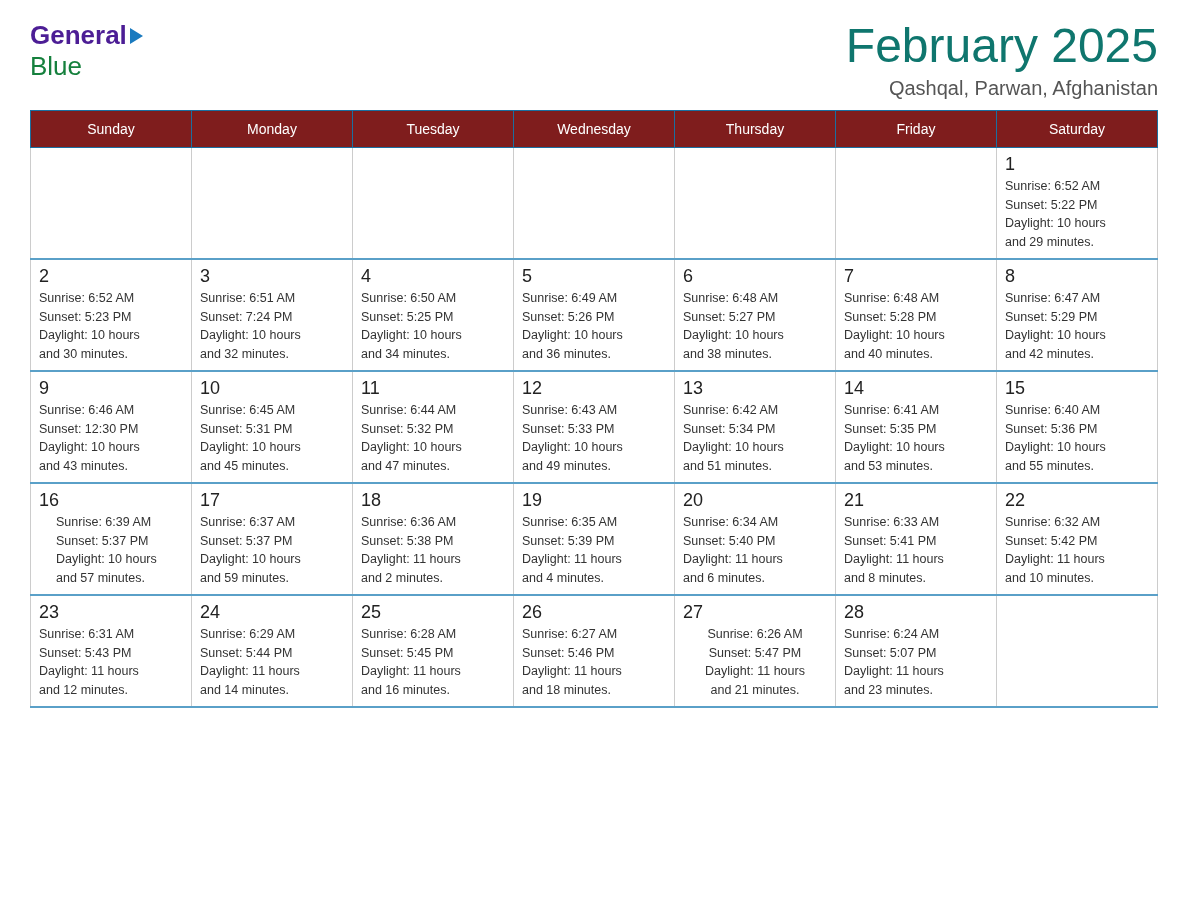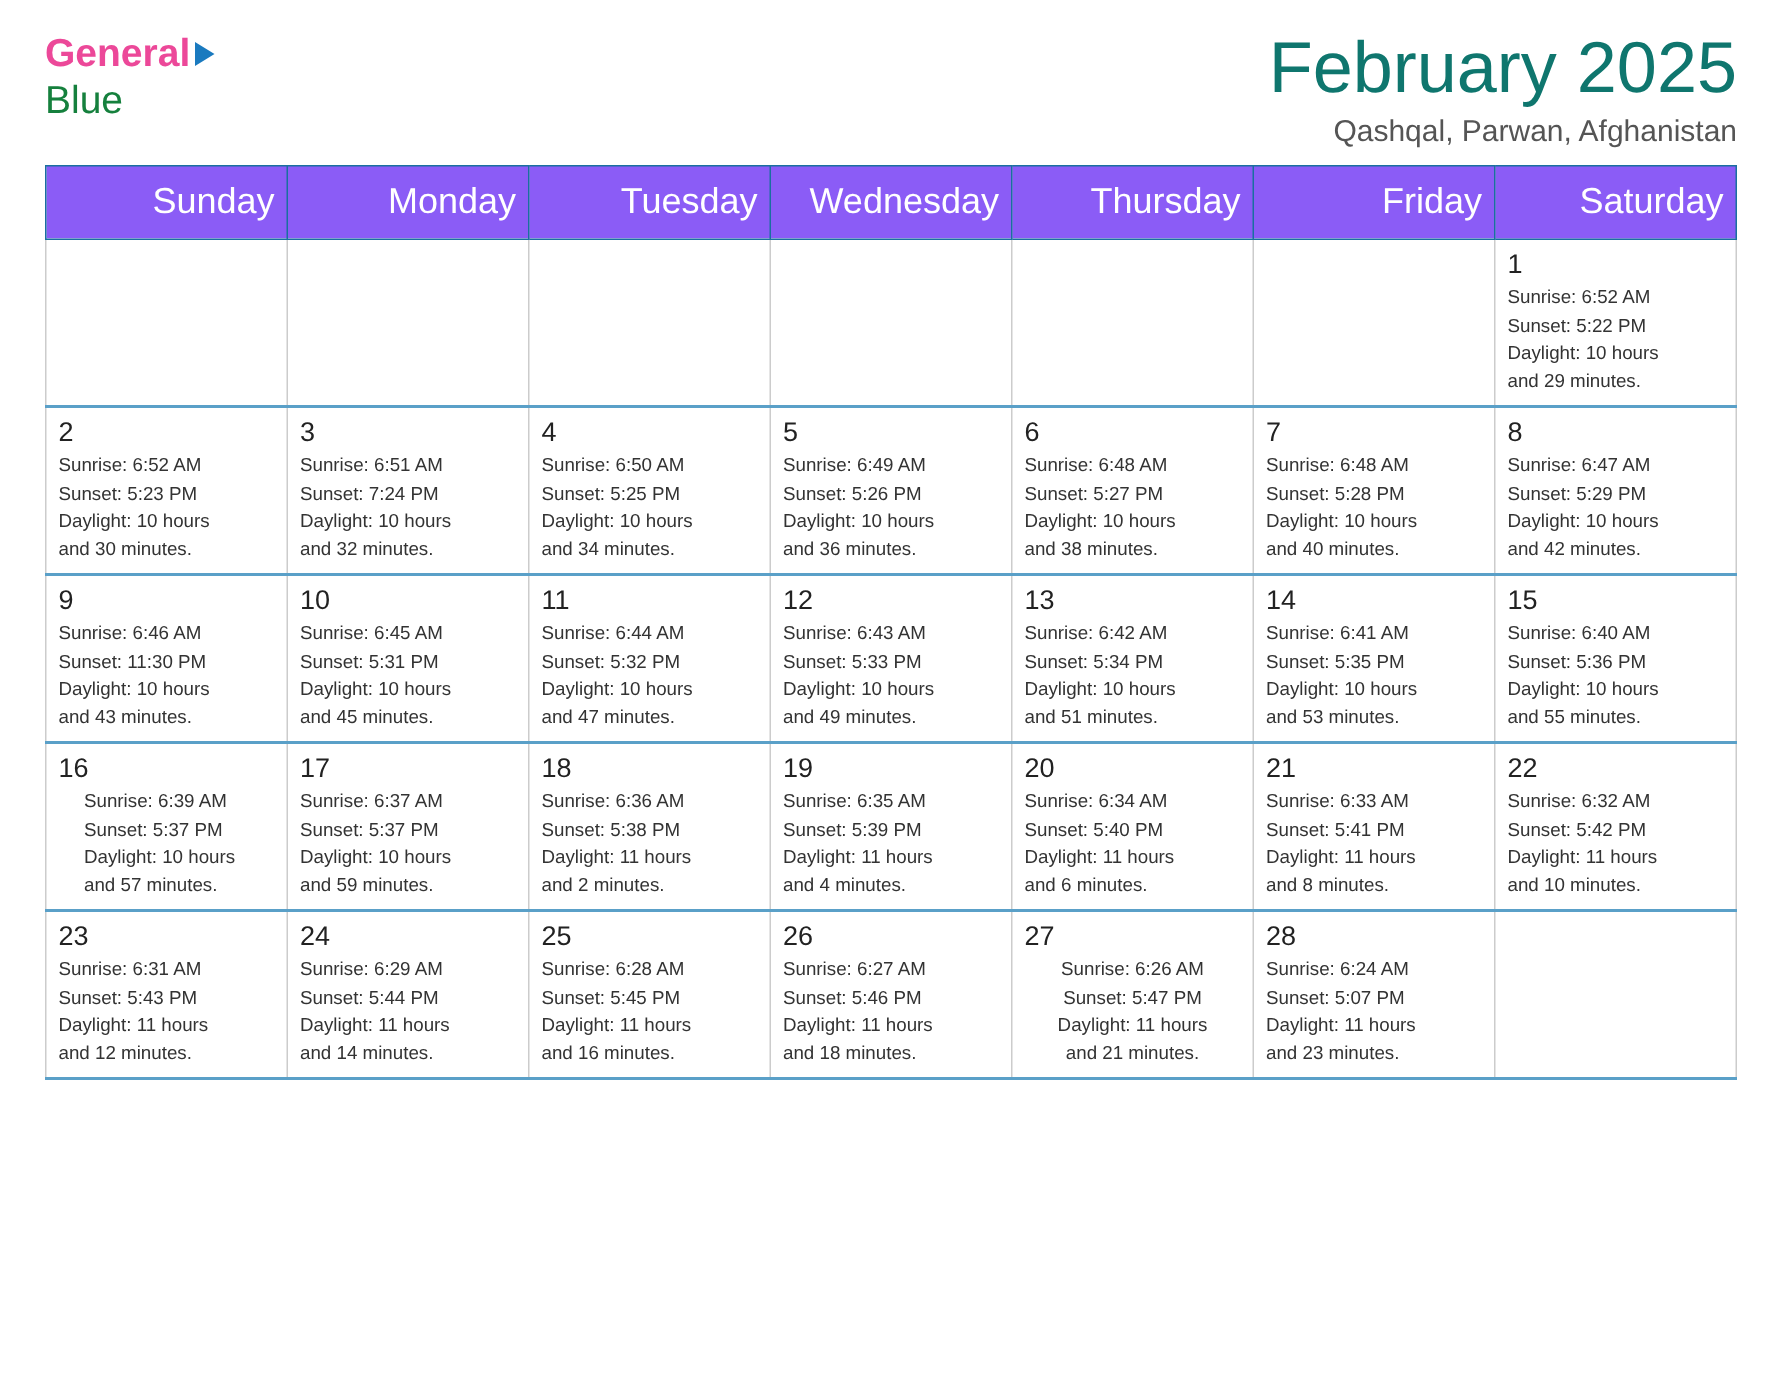--- a/index.html
+++ b/index.html
@@ -33,26 +33,26 @@
       font-size: 20px;
       color: #555;
       margin-top: 4px;
     }
     .calendar {
       width: 100%;
       border-collapse: collapse;
       margin-top: 10px;
     }
     .calendar thead th {
-      background: #8b5cf6;
+      background: #7f1d1d;
       color: #fff;
-      font-size: 24px;
+      font-size: 14px;
       font-weight: normal;
       padding: 10px 8px;
-      text-align: right;
+      text-align: center;
       border: 1px solid #1a6fa0;
     }
     .calendar tbody td {
       vertical-align: top;
       border: 1px solid #ccc;
       padding: 6px 8px;
       width: 14.28%;
       min-height: 100px;
       font-size: 13px;
       color: #333;
@@ -75,21 +75,21 @@
     .empty-cell {
       background: #fff;
     }
     .logo-top-row {
       display: flex;
       align-items: center;
     }
     .logo-general {
       font-size: 26px;
       font-weight: bold;
-      color: #ec4899;
+      color: #4c1d95;
     }
     .logo-arrow {
       display: inline-block;
       margin-left: 3px;
       width: 0;
       height: 0;
       border-top: 8px solid transparent;
       border-bottom: 8px solid transparent;
       border-left: 13px solid #1a7abf;
       vertical-align: middle;
@@ -190,21 +190,21 @@
           <div class="day-info" style="white-space: pre-line;">Sunrise: 6:47 AM
 Sunset: 5:29 PM
 Daylight: 10 hours
 and 42 minutes.</div>
         </td>
       </tr>
       <tr>
         <td>
           <span class="day-number">9</span>
           <div class="day-info" style="white-space: pre-line;">Sunrise: 6:46 AM
-Sunset: 11:30 PM
+Sunset: 12:30 PM
 Daylight: 10 hours
 and 43 minutes.</div>
         </td>
         <td>
           <span class="day-number">10</span>
           <div class="day-info" style="white-space: pre-line;">Sunrise: 6:45 AM
 Sunset: 5:31 PM
 Daylight: 10 hours
 and 45 minutes.</div>
         </td>

